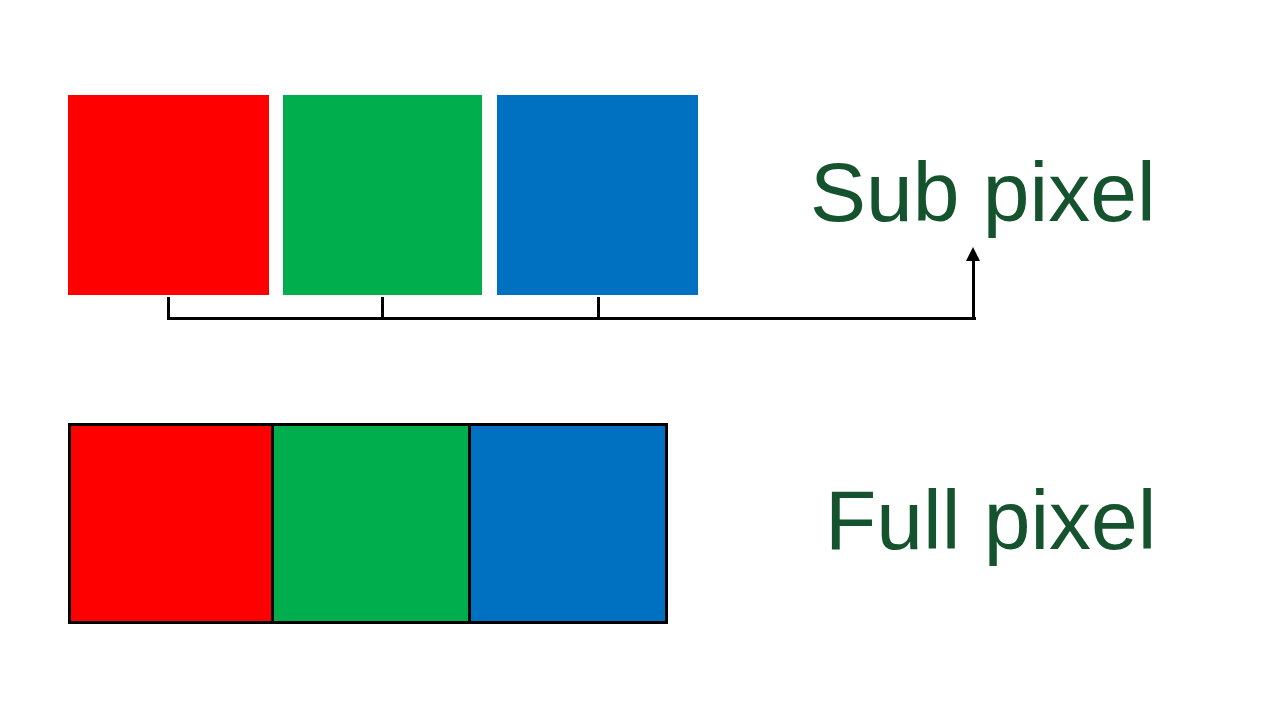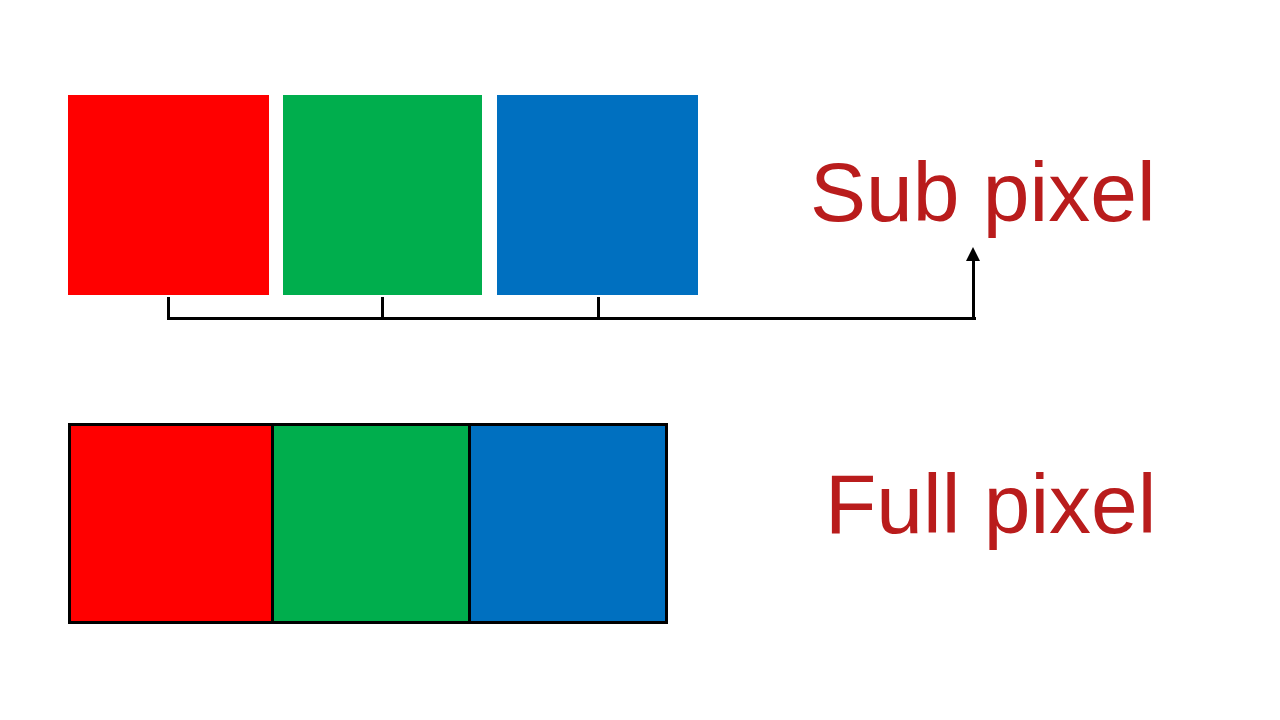--- a/index.html
+++ b/index.html
@@ -64,28 +64,28 @@
     height: 100%;
     box-sizing: border-box;
   }
   #full-red   { width: 200px; }
   #full-green { width: 200px; border-left: 3px solid #000000; border-right: 3px solid #000000; }
   #full-blue  { flex: 1 1 auto; }
 
   
   .caption {
     position: absolute;
-    color: #b91c1c;
+    color: #14532d;
     font-size: 84px;
     line-height: 1;
     white-space: nowrap;
     font-weight: 400;
   }
   #caption-sub  { left: 810px; top: 150px; }
-  #caption-full { left: 825px; top: 462px; }
+  #caption-full { left: 825px; top: 478px; }
 </style>
 </head>
 <body>
 
 <div id="canvas">
 
   <div class="swatch" id="sub-red" style="background: rgb(255, 0, 0);"></div>
 
   <div class="swatch" id="sub-green" style="background: rgb(0, 174, 77);"></div>
 

